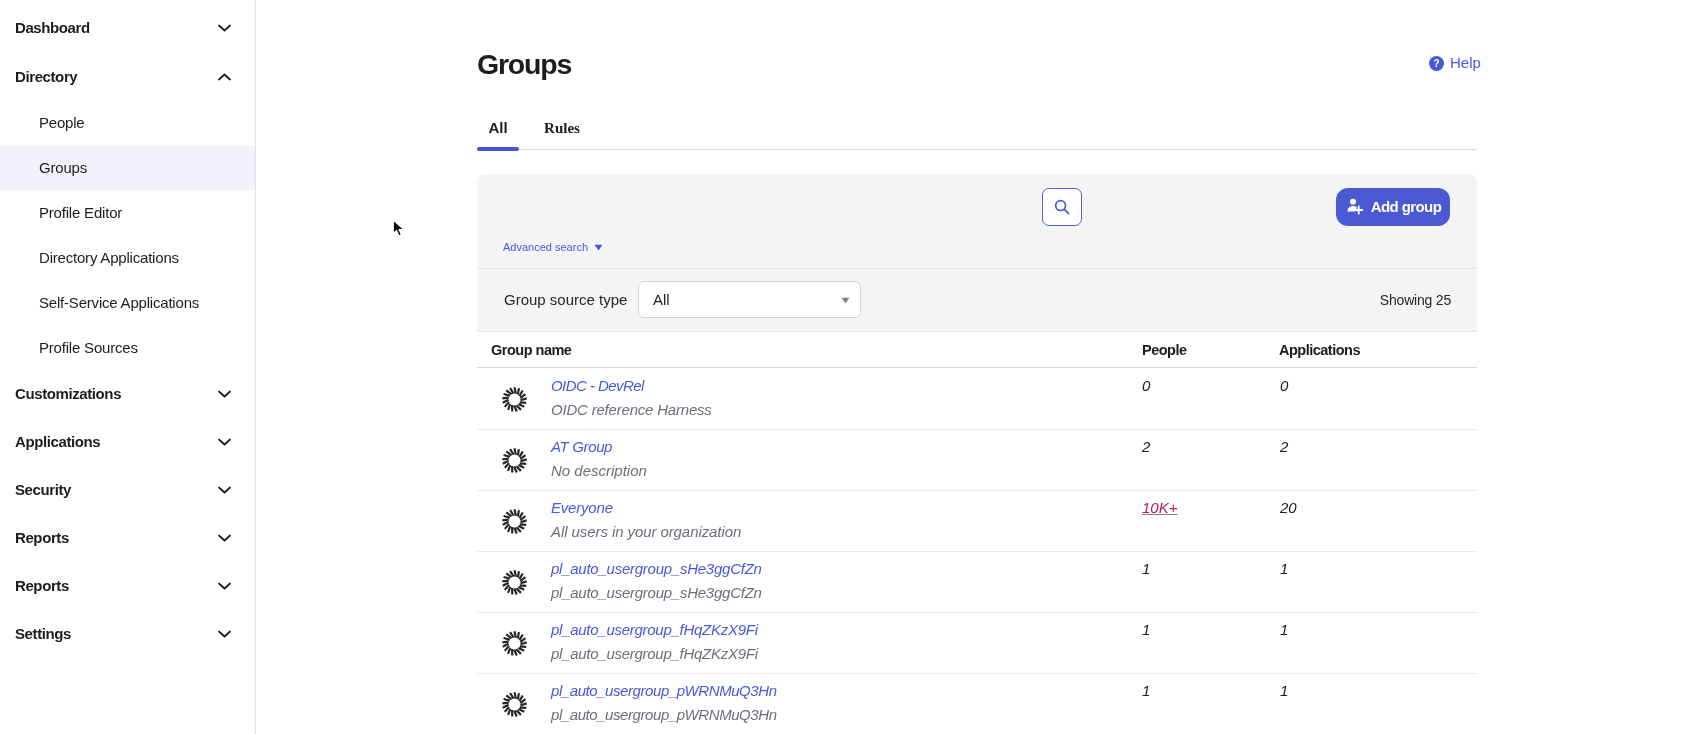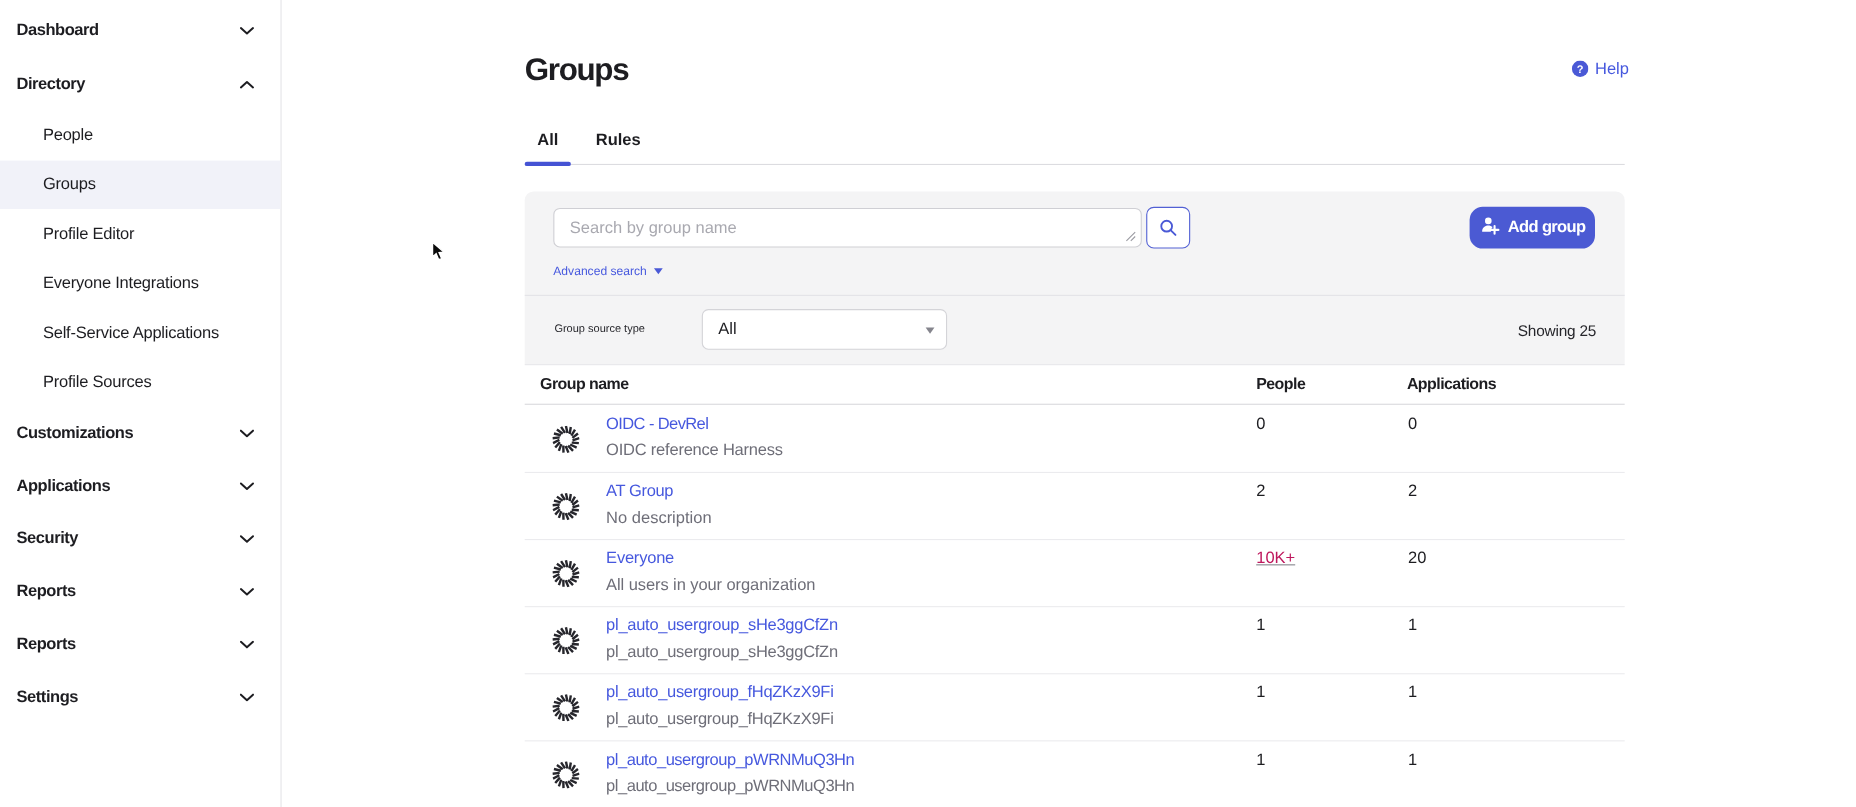--- a/index.html
+++ b/index.html
@@ -14,29 +14,29 @@
 #help svg { vertical-align:-3px; margin-right:6px;}
 .tab { position:absolute; font-size:15px; font-weight:700; line-height:20px; }
 #tabline { position:absolute; left:221px; top:149px; width:1000px; height:1px; background:#dcdce0; }
 #tabul { position:absolute; left:221px; top:147px; width:42px; height:4px; background:#4553d4; border-radius:2px; }
 #panel { position:absolute; left:221px; top:174px; width:1000px; height:157px; background:#f4f4f5; border-radius:8px 8px 0 0; }
 #sinput { position:absolute; left:26px; top:15px; width:535px; height:36px; background:#fff; border:1px solid #cfcfd4; border-radius:6px; }
 #sinput .ph { position:absolute; left:14px; top:8px; font-size:15px; color:#a9a9b0; line-height:20px; }
 #sbtn { position:absolute; left:564.5px; top:13.5px; width:40px; height:38px; background:#fff; border:1.4px solid #5260d4; border-radius:7px; }
 #advs { position:absolute; left:26px; top:63px; font-size:11px; color:#4658de; line-height:20px; }
 #pdiv { position:absolute; left:0; top:94px; width:1000px; height:1px; background:#e3e3e7; }
-#gst { position:absolute; left:27px; top:116px; font-size:10px; line-height:20px; color:#26262b; }
+#gst { position:absolute; left:27px; top:116px; font-size:15px; line-height:20px; color:#26262b; }
 #sel { position:absolute; left:161px; top:107px; width:223px; height:37px; background:#fff; border:1px solid #d4d4d8; border-radius:6px; }
 #sel .val { position:absolute; left:14px; top:8px; font-size:15px; line-height:20px; }
 #showing { position:absolute; right:26px; top:116px; font-size:14px; line-height:20px; color:#26262b; letter-spacing:-0.2px; }
 #addbtn { position:absolute; left:859px; top:13.5px; width:114px; height:38px; background:#4b5ad3; border-radius:12px; color:#fff; font-size:15px; font-weight:700; letter-spacing:-0.6px; line-height:38px; text-align:center; }
 #thead { position:absolute; left:221px; top:331px; width:1000px; height:37px; background:#fff; border-top:1px solid #e7e7ea; border-bottom:1px solid #d9d9dd; font-size:14.5px; font-weight:700; letter-spacing:-0.5px;}
 #thead div { position:absolute; top:8px; line-height:20px; }
 #rows { position:absolute; left:221px; top:368px; width:1000px; }
-.row { position:relative; width:1000px; height:61px; }
+.row { position:relative; width:1000px; height:61px;font-style:italic; }
 .row::after { content:''; position:absolute; left:0; top:61px; width:1000px; height:1px; background:#ebebee; }
 .row .gicon { position:absolute; left:24.5px; top:19px; }
 .row a { position:absolute; left:74px; top:8px; font-size:15px; color:#4658de; line-height:20px; text-decoration:none; }
 .row .desc { position:absolute; left:74px; top:32px; font-size:15px; color:#6e6e78; line-height:20px; }
 .row .pc { position:absolute; left:665px; top:7.5px; font-size:15px; line-height:20px; }
 .row .ac { position:absolute; left:803px; top:7.5px; font-size:15px; line-height:20px; }
 #cursor { position:absolute; left:392px; top:219px; }
 </style></head><body>
 <div id="sidebar">
   <div class="nav1" style="top:18px">Dashboard</div>
@@ -44,21 +44,21 @@
       <path d="M1 1.5l5.5 5L12 1.5" fill="none" stroke="#1d1d21" stroke-width="1.8" stroke-linecap="round" stroke-linejoin="round"></path>
     </svg>
   <div class="nav1" style="top:67px">Directory</div>
   <svg class="chev" style="top:73px" viewBox="0 0 13 8">
       <path d="M1 6.5l5.5-5L12 6.5" fill="none" stroke="#1d1d21" stroke-width="1.8" stroke-linecap="round" stroke-linejoin="round"></path>
     </svg>
   <div id="selbg"></div>
   <div class="nav2" style="top:113px">People</div>
   <div class="nav2" style="top:158px">Groups</div>
   <div class="nav2" style="top:203px">Profile Editor</div>
-  <div class="nav2" style="top:248px">Everyone Integrations</div>
+  <div class="nav2" style="top:248px">Directory Applications</div>
   <div class="nav2" style="top:293px">Self-Service Applications</div>
   <div class="nav2" style="top:338px">Profile Sources</div>
   <div class="nav1" style="top:384px">Customizations</div>
   <svg class="chev" style="top:390px" viewBox="0 0 13 8">
       <path d="M1 1.5l5.5 5L12 1.5" fill="none" stroke="#1d1d21" stroke-width="1.8" stroke-linecap="round" stroke-linejoin="round"></path>
     </svg>
   <div class="nav1" style="top:432px">Applications</div>
   <svg class="chev" style="top:438px" viewBox="0 0 13 8">
       <path d="M1 1.5l5.5 5L12 1.5" fill="none" stroke="#1d1d21" stroke-width="1.8" stroke-linecap="round" stroke-linejoin="round"></path>
     </svg>
@@ -79,30 +79,24 @@
       <path d="M1 1.5l5.5 5L12 1.5" fill="none" stroke="#1d1d21" stroke-width="1.8" stroke-linecap="round" stroke-linejoin="round"></path>
     </svg>
 </div>
 <div id="main">
   <h1>Groups</h1>
   <div id="help"><svg width="15" height="15" viewBox="0 0 15 15">
         <circle cx="7.5" cy="7.5" r="7.5" fill="#4a59d6"></circle>
         <text x="7.5" y="11" font-size="10" font-weight="700" fill="#fff" text-anchor="middle" font-family="Liberation Sans">?</text>
       </svg>Help</div>
   <div class="tab" style="left:221px; top:118px; width:42px; text-align:center;">All</div>
-  <div class="tab" style="left:277px; top:118px; width:58px; text-align:center;">Rules</div>
+  <div class="tab" style="left:277px; top:118px; width:58px; text-align:center;font-family:Liberation Serif, serif;">Rules</div>
   <div id="tabline"></div>
   <div id="tabul"></div>
   <div id="panel">
-    <div id="sinput">
-        <div class="ph">Search by group name</div>
-      <svg style="position:absolute;right:4px;bottom:4px" width="10" height="10" viewBox="0 0 10 10">
-          <path d="M1 9L9 1M5 9L9 5" stroke="#9b9ba2" stroke-width="1"></path>
-        </svg>
-    </div>
     <div id="sbtn">
         <svg style="position:absolute;left:11px;top:10px" width="16" height="16" viewBox="0 0 16 16">
           <circle cx="6.6" cy="6.6" r="4.9" fill="none" stroke="#4a59d6" stroke-width="1.7"></circle>
           <path d="M10.4 10.4L14.6 14.6" stroke="#4a59d6" stroke-width="1.7" stroke-linecap="round"></path>
         </svg>
       </div>
     <div id="advs">Advanced search <svg width="9" height="7" viewBox="0 0 9 7" style="margin-left:3px">
           <path d="M0.5 0.8h8L4.5 6.4z" fill="#4a59d6"></path>
         </svg></div>
     <div id="pdiv"></div>

